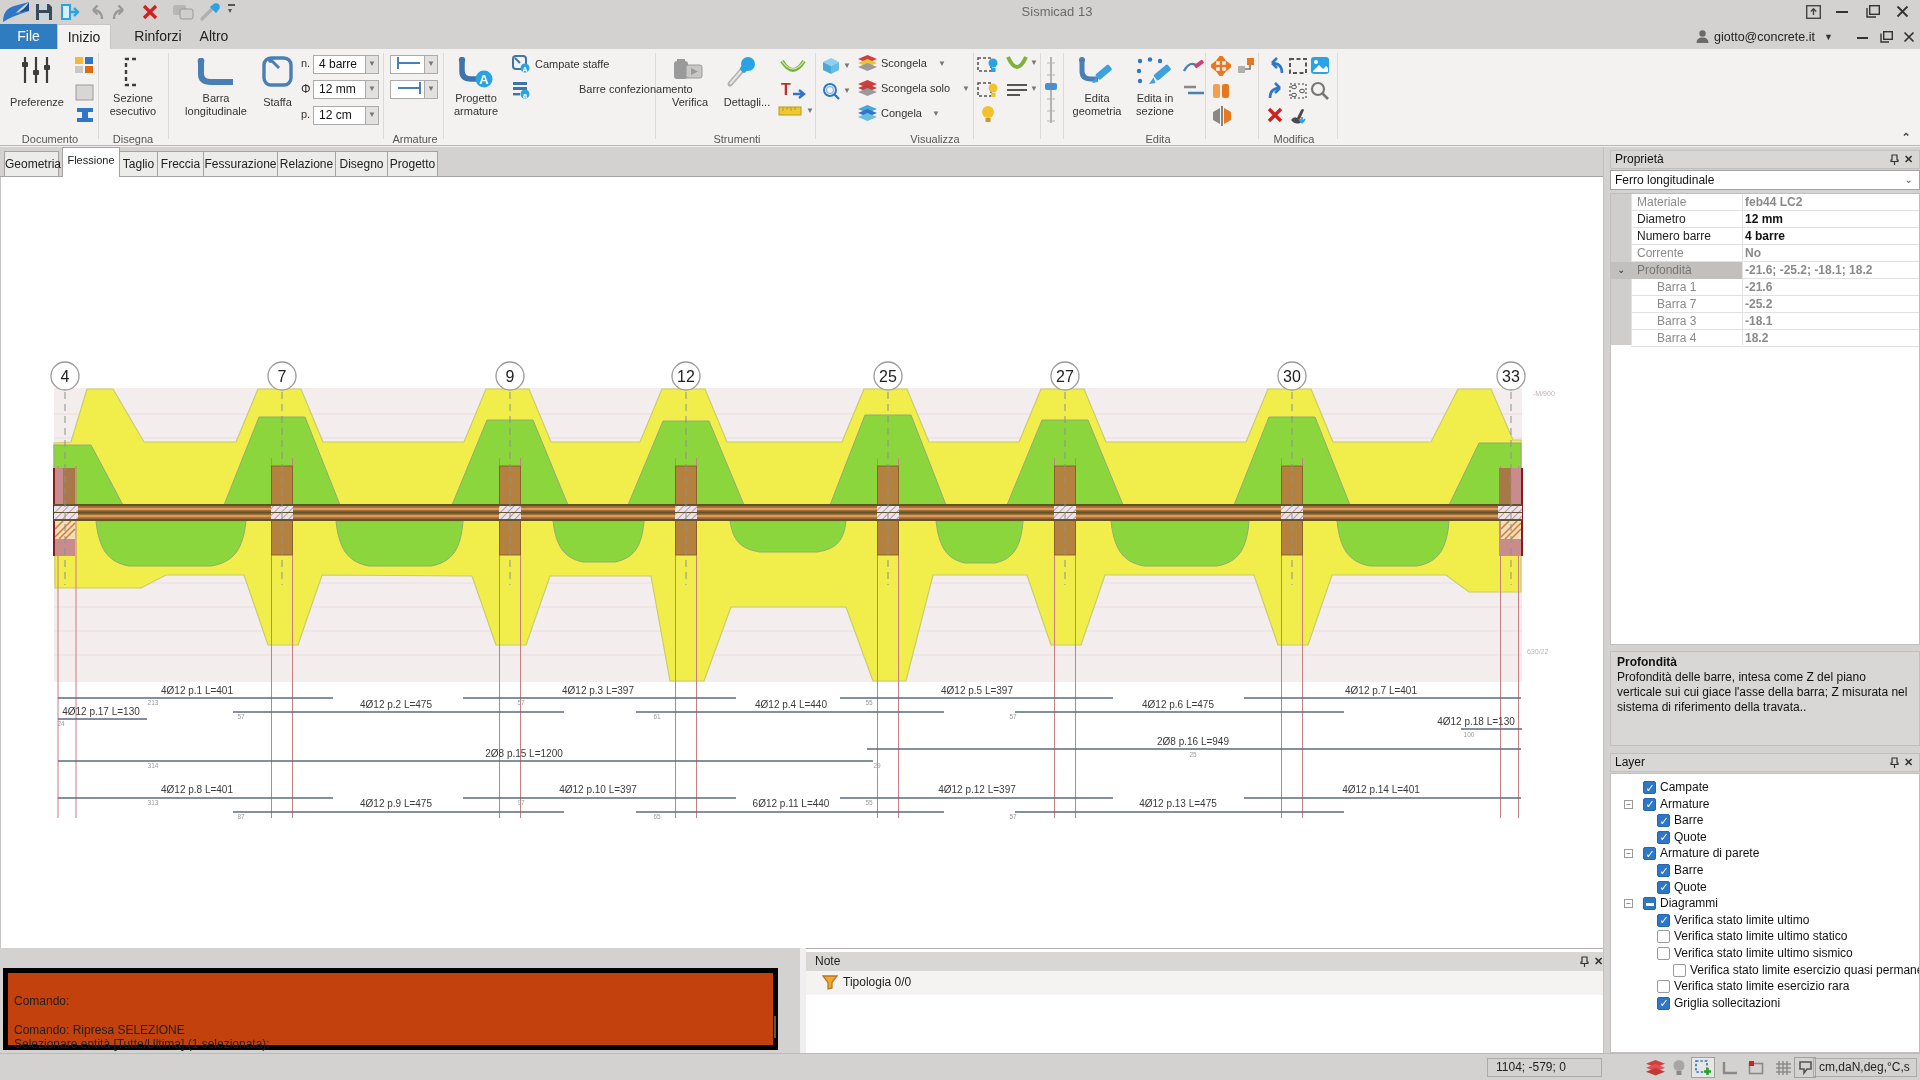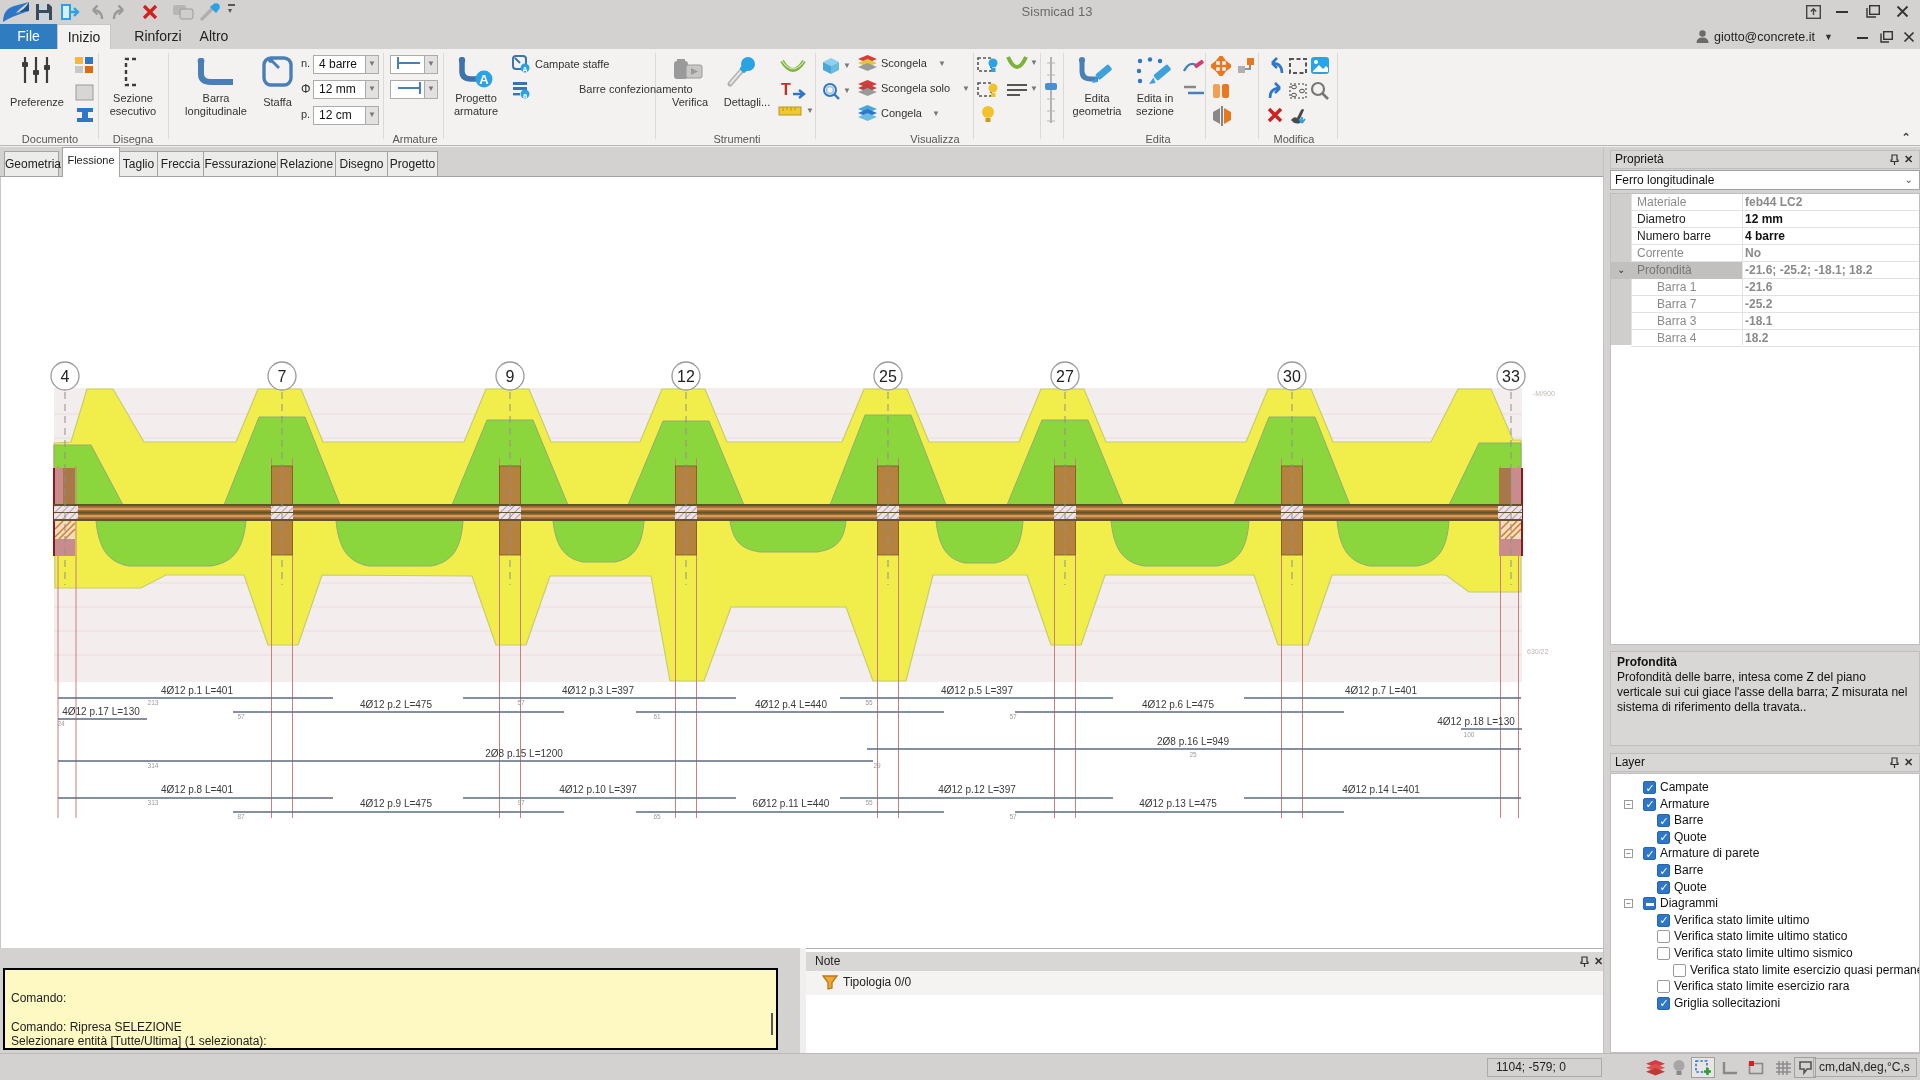--- a/index.html
+++ b/index.html
@@ -18,21 +18,21 @@
 .btext { position:absolute; font-size:11px; color:#333; text-align:center; line-height:13px; }
 .small-label { position:absolute; font-size:11px; color:#333; }
 .combo { position:absolute; height:19px; background:#fff; border:1px solid #ababab; font-size:12px; color:#111; padding-left:5px; line-height:17px; }
 .combo .arr { position:absolute; right:0; top:0; width:13px; height:17px; background:#e3e1e0; border-left:1px solid #ababab; color:#777; font-size:8px; text-align:center; line-height:16px; }
 #doctabs { left:0; top:147px; width:1604px; height:30px; background:#d4d2d1; }
 .dtab { position:absolute; top:4px; height:26px; background:#ececea; border:1px solid #a5a3a2; border-left:none; font-size:12px; color:#222; text-align:center; line-height:24px; }
 .dtab.first { border-left:1px solid #a5a3a2; }
 .dtab.active { top:0px; height:30px; background:#fff; border-left:1px solid #a5a3a2; border-bottom:none; font-size:11px; z-index:3; }
 #canvas { left:0; top:177px; width:1604px; height:771px; background:#fff; border-left:1px solid #c8c6c5; }
 #cmdpanel { left:0; top:948px; width:800px; height:105px; background:#d4d2d1; }
-#cmdbox { left:3px; top:20px; width:775px; height:82px; background:#fef9c3; border:2px solid #000000; font-size:12px; color:#222; padding:21px 0 0 6px; line-height:14.3px; }
+#cmdbox { left:3px; top:20px; width:775px; height:82px; background:#c2410c; border:5px solid #000000; font-size:12px; color:#222; padding:21px 0 0 6px; line-height:14.3px; }
 #notepanel { left:806px; top:948px; width:798px; height:105px; background:#fff; border-top:1px solid #b0aeae; }
 #notehdr { left:0; top:3px; width:798px; height:19px; background:#d9d7d6; font-size:12px; color:#222; padding-left:9px; line-height:19px; }
 #noterow { left:0; top:22px; width:798px; height:24px; background:#f4f3f2; font-size:12px; color:#222; }
 #statusbar { left:0; top:1053px; width:1920px; height:27px; background:#d4d2d1; border-top:1px solid #bdbbba; }
 .sbox { position:absolute; top:4px; height:19px; border:1px solid #ababab; background:#d4d2d1; font-size:12px; color:#222; }
 #rightdock { left:1604px; top:147px; width:316px; height:906px; background:#d4d2d1; }
 .phdr { position:absolute; left:6px; width:310px; height:19px; background:#d9d7d6; border:1px solid #c0bebe; font-size:12px; color:#111; padding-left:4px; line-height:17px; }
 .pinx { position:absolute; font-size:11px; color:#333; font-weight:bold; }
 #propsel { position:absolute; left:6px; width:310px; height:20px; background:#fff; border:1px solid #a5a3a2; font-size:12px; color:#111; padding:2px 0 0 4px; }
 #proptable { position:absolute; left:6px; width:310px; height:452px; background:#fff; border:1px solid #c0bebe; }

